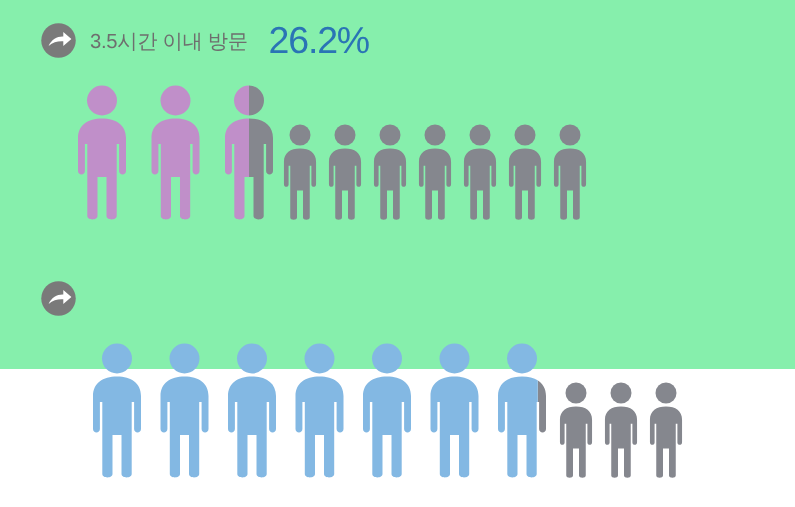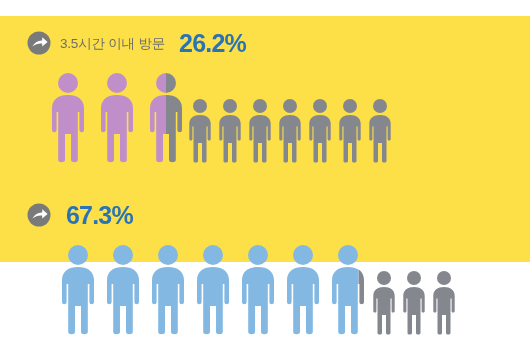--- a/index.html
+++ b/index.html
@@ -12,24 +12,24 @@
     height: 338px;
     position: relative;
     overflow: hidden;
     font-family: "Liberation Sans", "DejaVu Sans", sans-serif;
     -webkit-font-smoothing: antialiased;
   }
 
   .infographic {
     position: absolute;
     left: 0;
-    top: 16px;
+    top: 0;
     width: 530px;
     height: 246px;
-    background: #fde047;
+    background: #86efac;
   }
 
   
   .stat-block {
     position: absolute;
     left: 0;
     width: 530px;
   }
   .stat-block.row-1 { top: 0; }
   .stat-block.row-2 { top: 172px; }
@@ -57,21 +57,21 @@
     font-size: 13.5px;
     color: #6e6e6e;
     letter-spacing: -0.2px;
     white-space: nowrap;
     line-height: 1;
     padding-top: 1px;
   }
   .stat-value {
     margin-left: 14px;
     font-size: 25px;
-    font-weight: bold;
+    font-weight: normal;
     color: #2a74b5;
     letter-spacing: -0.8px;
     white-space: nowrap;
     line-height: 1;
   }
 
   
   .figure-row {
     position: absolute;
     left: 0;
@@ -206,21 +206,20 @@
 
   <div class="stat-block row-2">
 
     <div class="stat-header">
       <span class="arrow-badge">
         <svg viewBox="0 0 26 26" xmlns="http://www.w3.org/2000/svg">
           <circle cx="13" cy="13" r="11.5" fill="#7a7a7a"></circle>
           <path d="M6.4 16.6 C8.6 12.2 12.2 10.2 16.2 10.4 L16.2 7.3 L21.6 12.0 L16.2 16.6 L16.2 13.5 C12.9 13.2 9.4 14.0 6.4 16.6 Z" fill="#ffffff"></path>
         </svg>
       </span>
-      <span class="stat-value">67.3%</span>
     </div>
 
     <div class="figure-row">
 
       <span class="person large" style="left:57px;">
         <svg viewBox="0 0 42 92" xmlns="http://www.w3.org/2000/svg">
           <circle cx="21" cy="11" r="10" fill="#83b8e3"></circle>
           <path d="M21 23 C11.5 23 5 27.5 5 36 L5 58 C5 61 9.6 61 9.6 58 L9.6 40 L11.2 40 L11.2 88 C11.2 91 18 91 18 88 L18 62 L24 62 L24 88 C24 91 30.8 91 30.8 88 L30.8 40 L32.4 40 L32.4 58 C32.4 61 37 61 37 58 L37 36 C37 27.5 30.5 23 21 23 Z" fill="#83b8e3"></path>
         </svg>
       </span>

